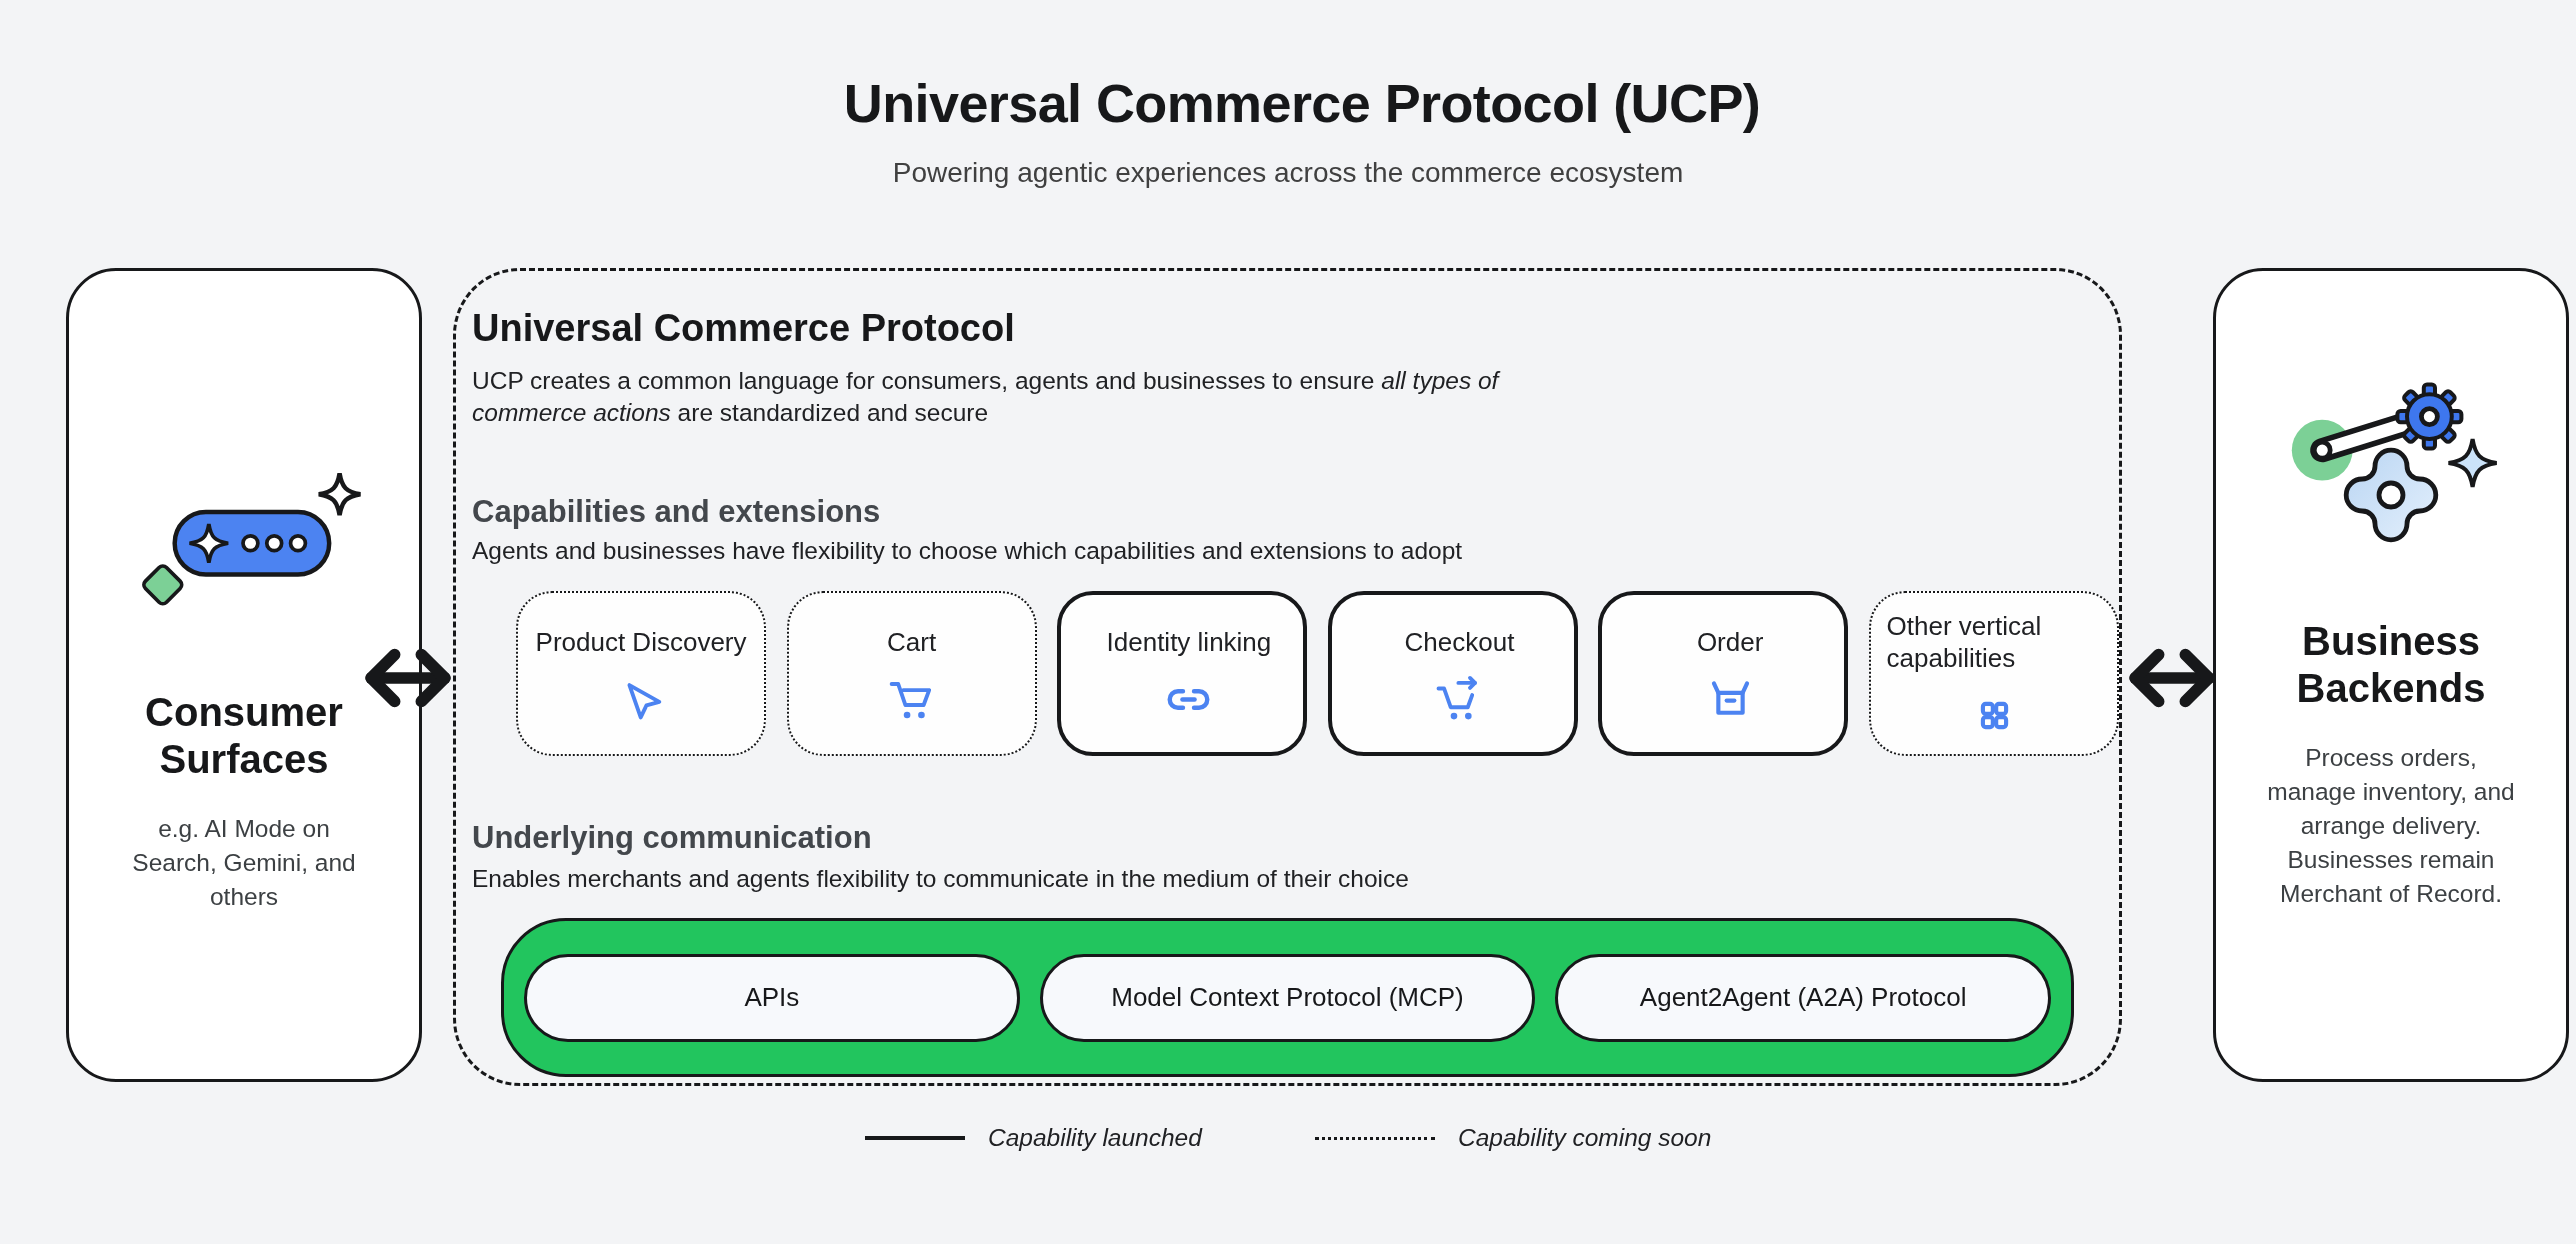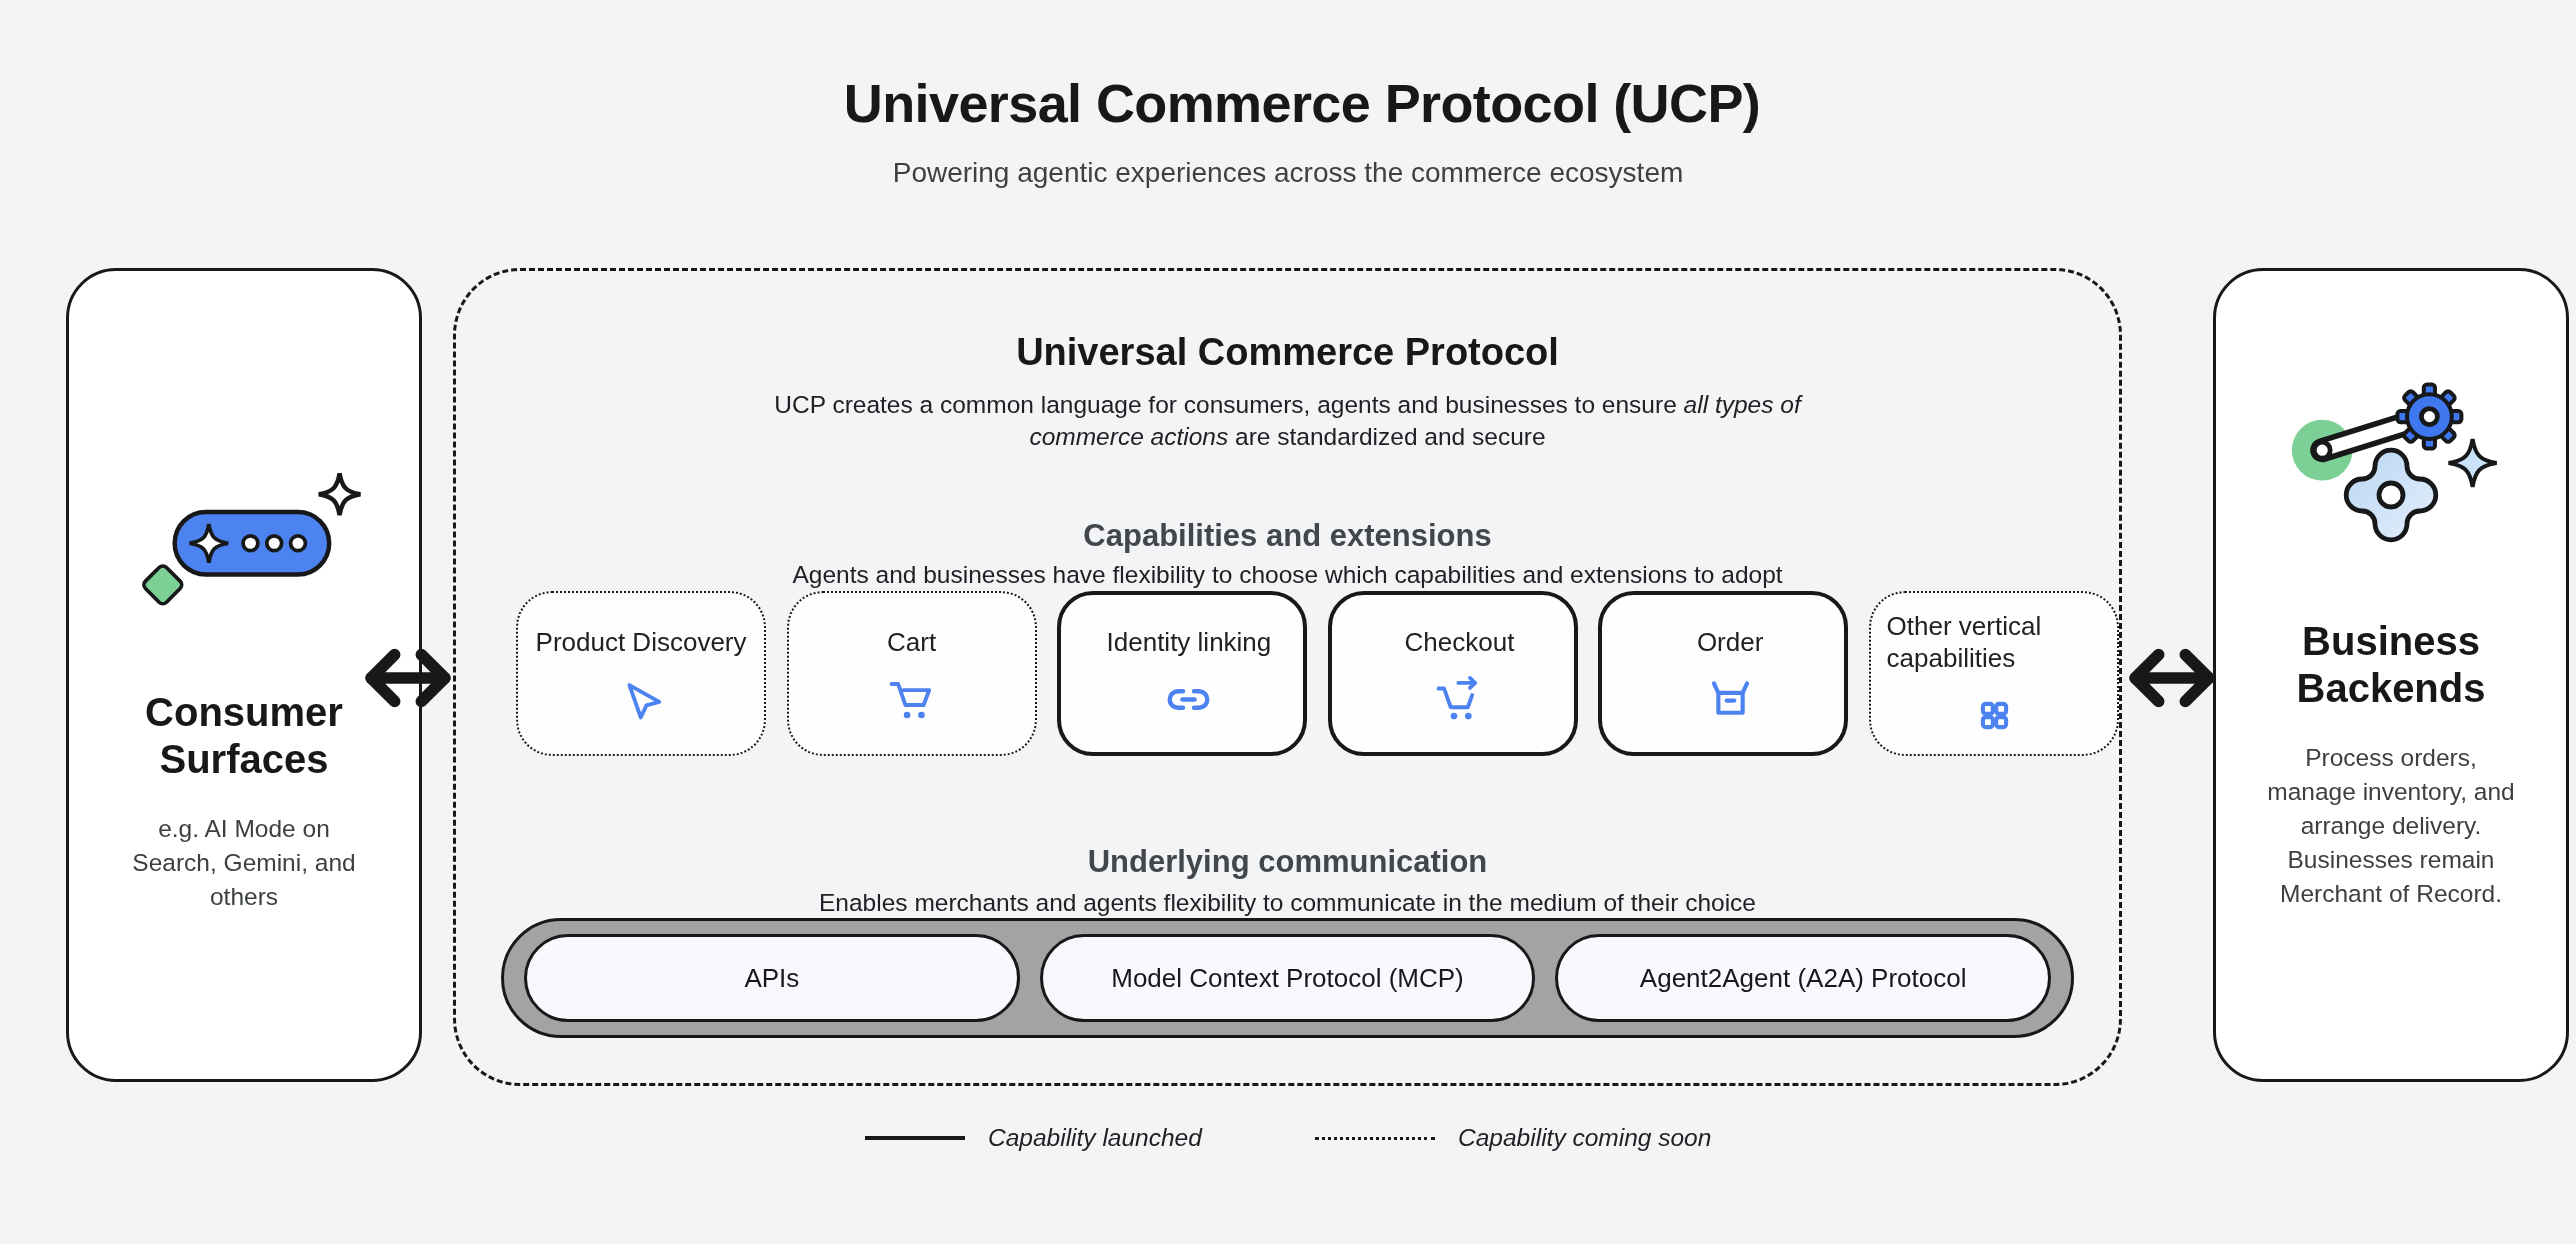--- a/index.html
+++ b/index.html
@@ -34,21 +34,21 @@
   
   .dbl-arrow{ position:absolute; top:639px; width:96px; height:78px; }
   .dbl-arrow.a-left{ left:360px; }
   .dbl-arrow.a-right{ left:2124px; }
 
   
   .ucp{
     position:absolute; left:453px; top:268px; width:1669px; height:818px;
     border:3.3px dashed #17181a; border-radius:67px;
   }
-  .ucp .block{ position:absolute; left:0; right:0; text-align:center;margin-top:24px; }
+  .ucp .block{ position:absolute; left:16px; right:0; text-align:left; }
   .ucp-title{ top:36px; font-size:38px; font-weight:600; color:#17181a; }
   .ucp-desc{ top:94px; font-size:24.5px; line-height:1.32; color:#202124; }
   .ucp-desc .inner{ display:inline-block; width:1092px; }
   .sec-title{ font-size:31px; font-weight:600; color:#43474c; }
   .sec-sub{ font-size:24.5px; color:#202124; }
   .cap-title{ top:223px; }
   .cap-sub{ top:266px; }
   .comm-title{ top:549px; }
   .comm-sub{ top:594px; }
 
@@ -62,22 +62,22 @@
     display:flex; flex-direction:column; align-items:center; justify-content:center;
     padding:9px 15.6px 4.5px;
   }
   .cap-box.launched{ border:4.5px solid #17181a;padding-left:29px; }
   .cap-box.coming-soon{ border:2.8px dotted #17181a; }
   .cap-label{ font-size:26px; font-weight:500; color:#202124; line-height:1.25; }
   .cap-icon{ width:53px; height:53px; margin-top:14.5px; flex:none; }
 
   
   .comm-bar{
-    position:absolute; left:45px; right:45px; top:647px; height:120px;
-    background:#a3a3a3; border:3.3px solid #17181a; border-radius:65px;
+    position:absolute; left:45px; right:45px; top:647px; height:159px;
+    background:#22c55e; border:3.3px solid #17181a; border-radius:65px;
     display:flex; align-items:center; gap:20px; padding:0 20px;
   }
   .pill{
     flex:1; height:88px; background:#f7f9fc; border:3.3px solid #17181a; border-radius:44px;
     display:flex; align-items:center; justify-content:center;
     font-size:26px; font-weight:500; color:#17181a;
   }
 
   
   .legend{

